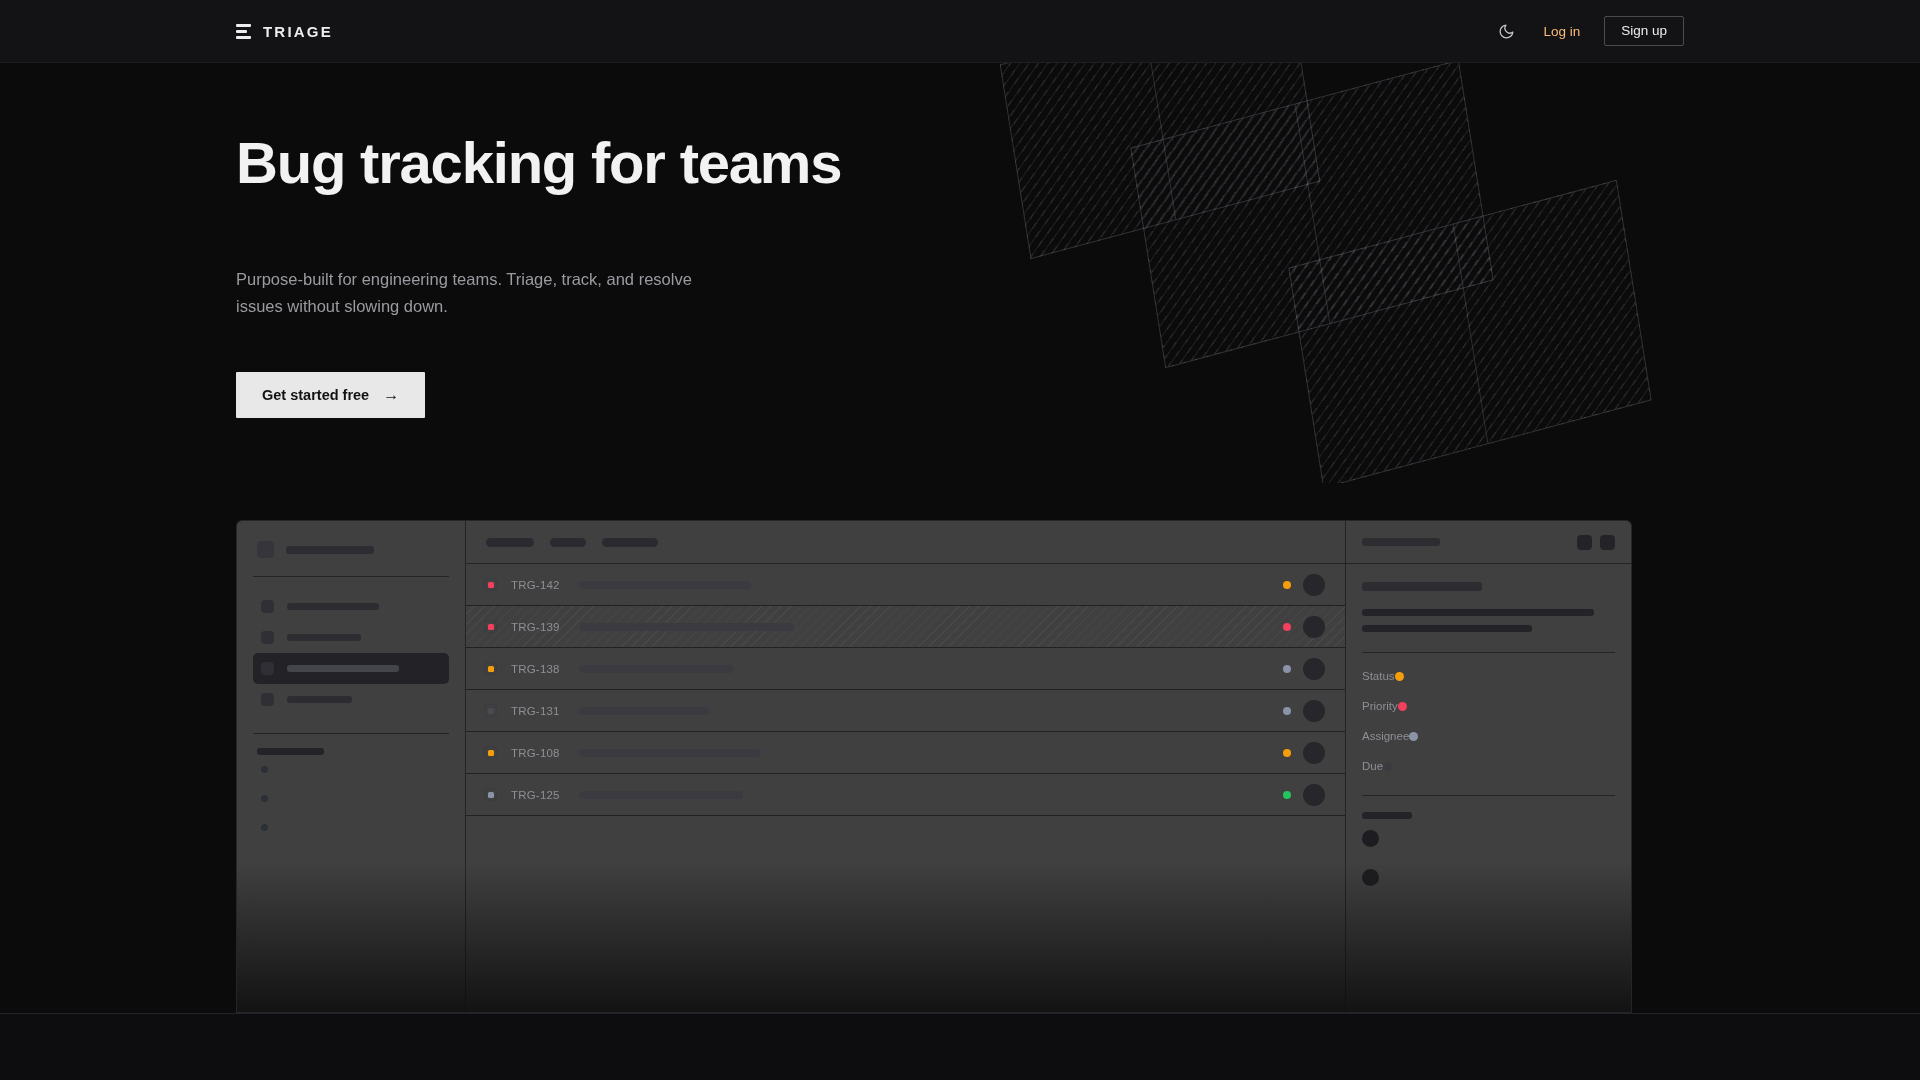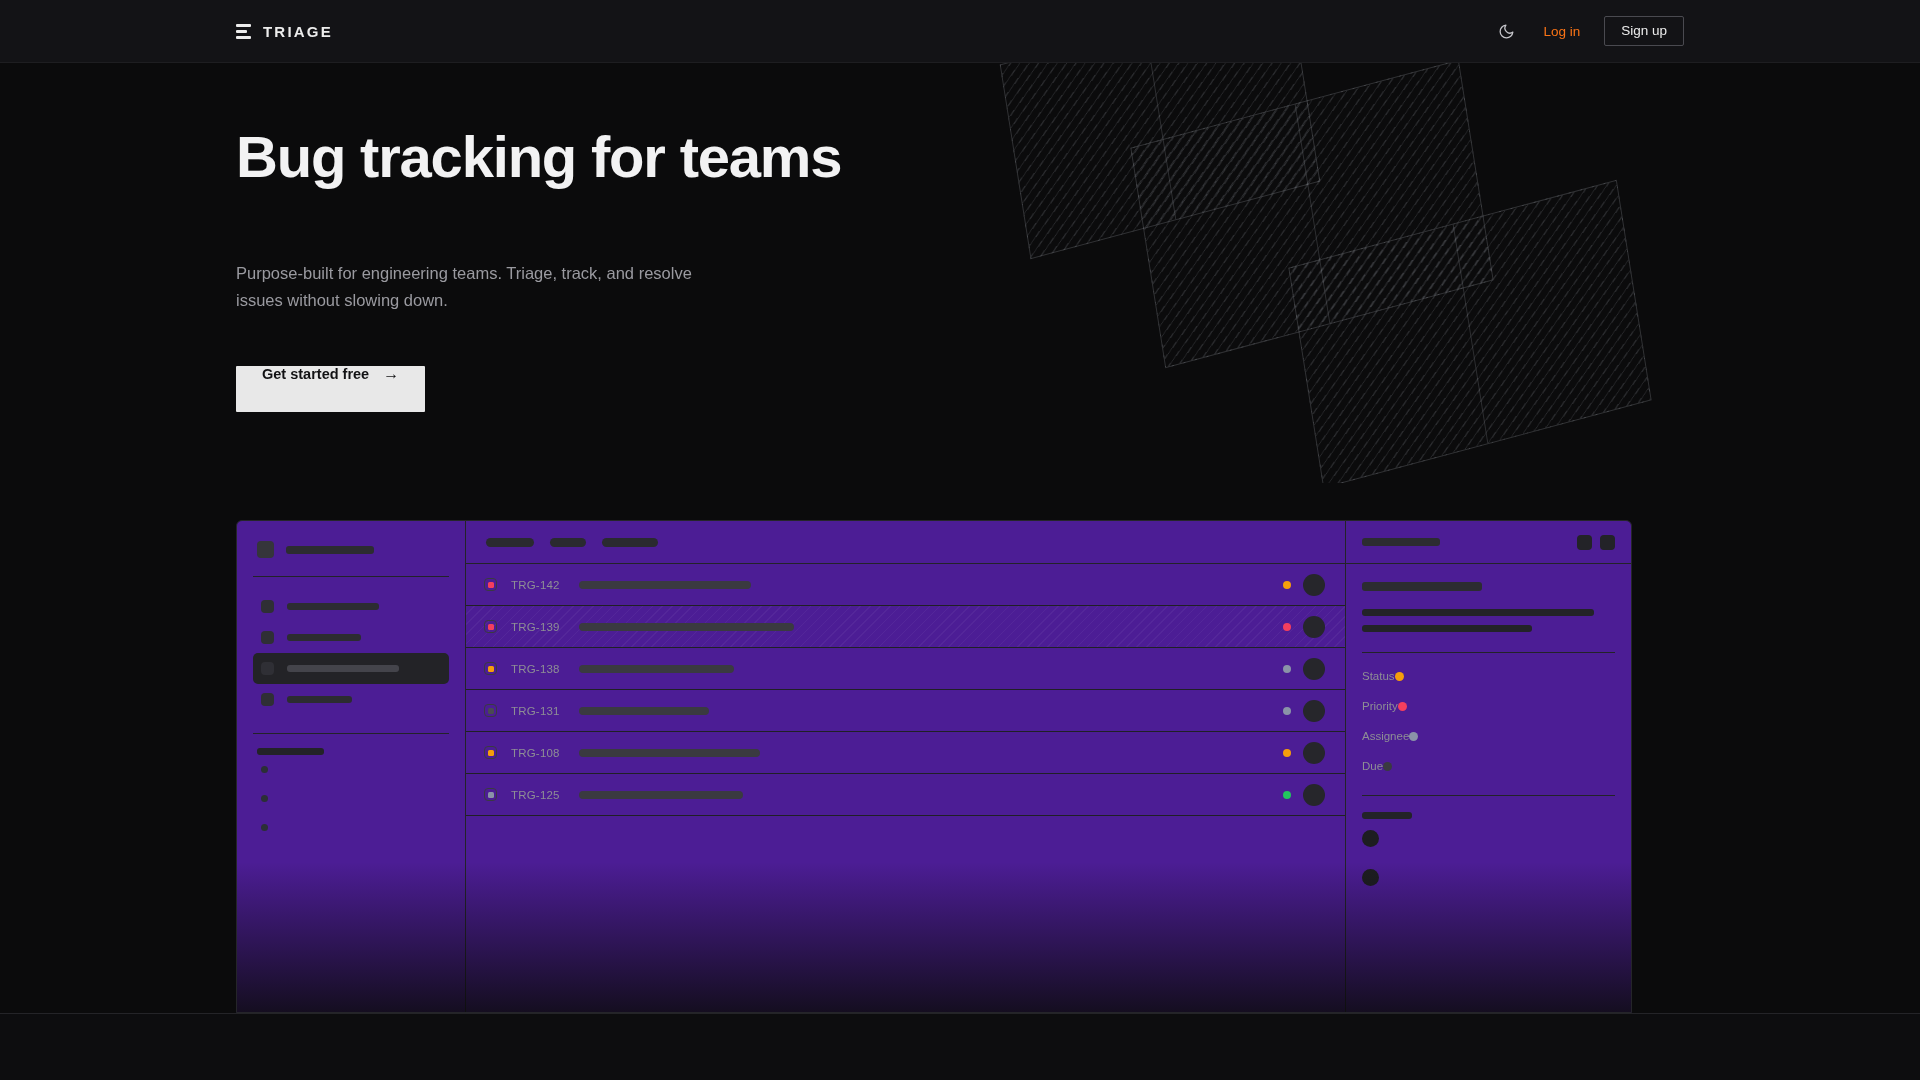--- a/index.html
+++ b/index.html
@@ -40,21 +40,21 @@
   .nav-right {
     position:absolute; right:236px;
     display:flex; align-items:center; gap:22px;
   }
   .moon-btn {
     width:26px; height:26px; display:flex; align-items:center;
     justify-content:center; cursor:pointer;
   }
   .moon-btn svg { display:block; }
   .login-link {
-    color:#f97316; font-size:13.5px; cursor:pointer;
+    color:#fdba74; font-size:13.5px; cursor:pointer;
     padding:4px 2px;
   }
   .signup-btn {
     border:1px solid #4A4A50; color:#EDEDED;
     font-size:13.5px; padding:7px 16px;
     background:transparent; cursor:pointer;
     border-radius:2px; line-height:1;
   }
 
   
@@ -71,43 +71,43 @@
   }
   .plane::after{
     content:""; position:absolute; top:0; bottom:0; left:50%;
     width:1px; background:rgba(200,205,215,0.18);
   }
   .p1 { left:1010px; top:-38px; width:300px; height:196px; transform:rotate(-15deg) skewX(-6deg); }
   .p2 { left:1142px; top:40px; width:340px; height:222px; transform:rotate(-15deg) skewX(-6deg); }
   .p3 { left:1300px; top:160px; width:340px; height:222px; transform:rotate(-15deg) skewX(-6deg); }
 
   
-  .hero { position:absolute; left:236px; top:125px; z-index:5; }
+  .hero { position:absolute; left:236px; top:131px; z-index:5; }
   .hero h1 {
     color:#F2F2F3; font-size:58px; font-weight:700;
     line-height:1.1; letter-spacing:-1.2px;
   }
   .hero p {
     margin-top:71px; color:#9A9AA0;
     font-size:16.5px; line-height:1.62; max-width:470px;
   }
   .cta {
-    margin-top:53px; display:inline-flex; gap:14px;
+    margin-top:53px; display:inline-flex; align-items:center; gap:14px;
     background:#E8E8E8; color:#121214;
     font-size:14.5px; font-weight:700;
     padding:0 26px; height:46px;
     border:none; cursor:pointer; border-radius:1px;
   }
   .cta .arw { font-size:16px; line-height:1; }
 
   
   .mock {
     position:absolute; left:236px; top:520px;
     width:1396px; height:493px;
-    background:#4c1d95;
+    background:#404040;
     border:1px solid #25252A;
     border-radius:6px 6px 0 0;
     display:flex; overflow:hidden; z-index:6;
   }
   .mock::after{
     content:""; position:absolute; left:0; right:0; bottom:0; height:150px;
     background:linear-gradient(to bottom, rgba(11,11,12,0) 0%, rgba(11,11,12,0.85) 100%);
     pointer-events:none;
   }
 

